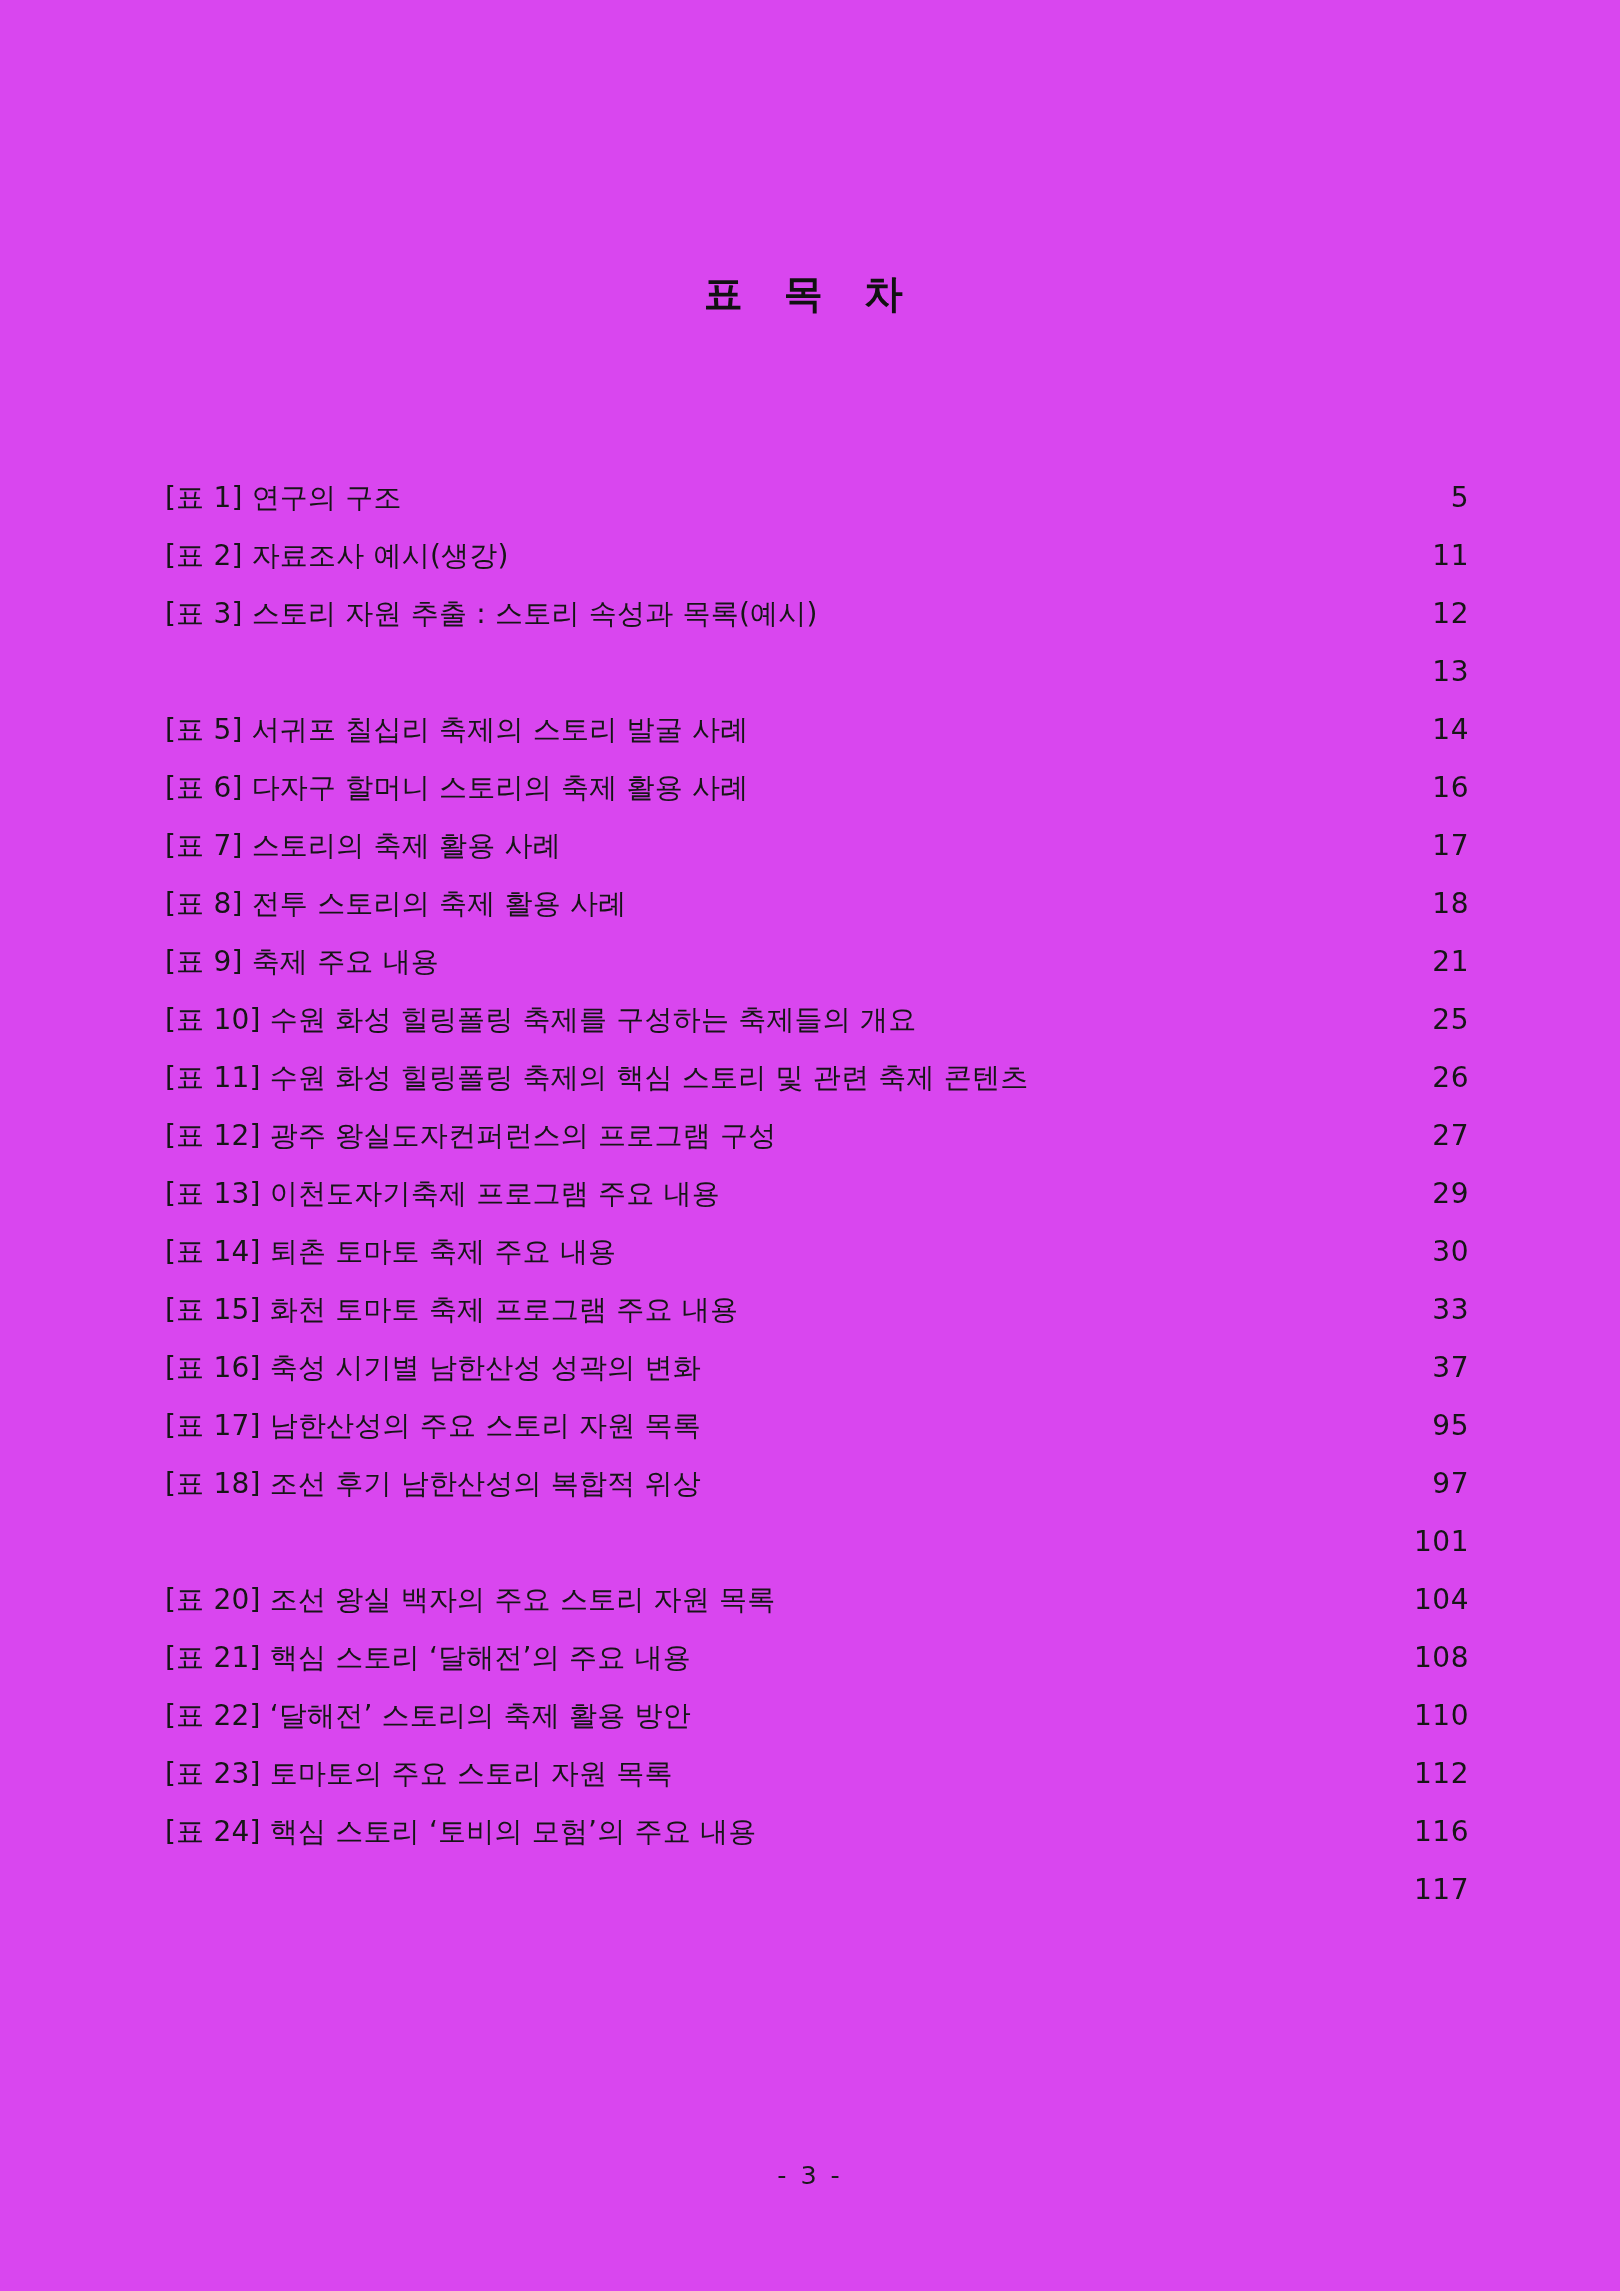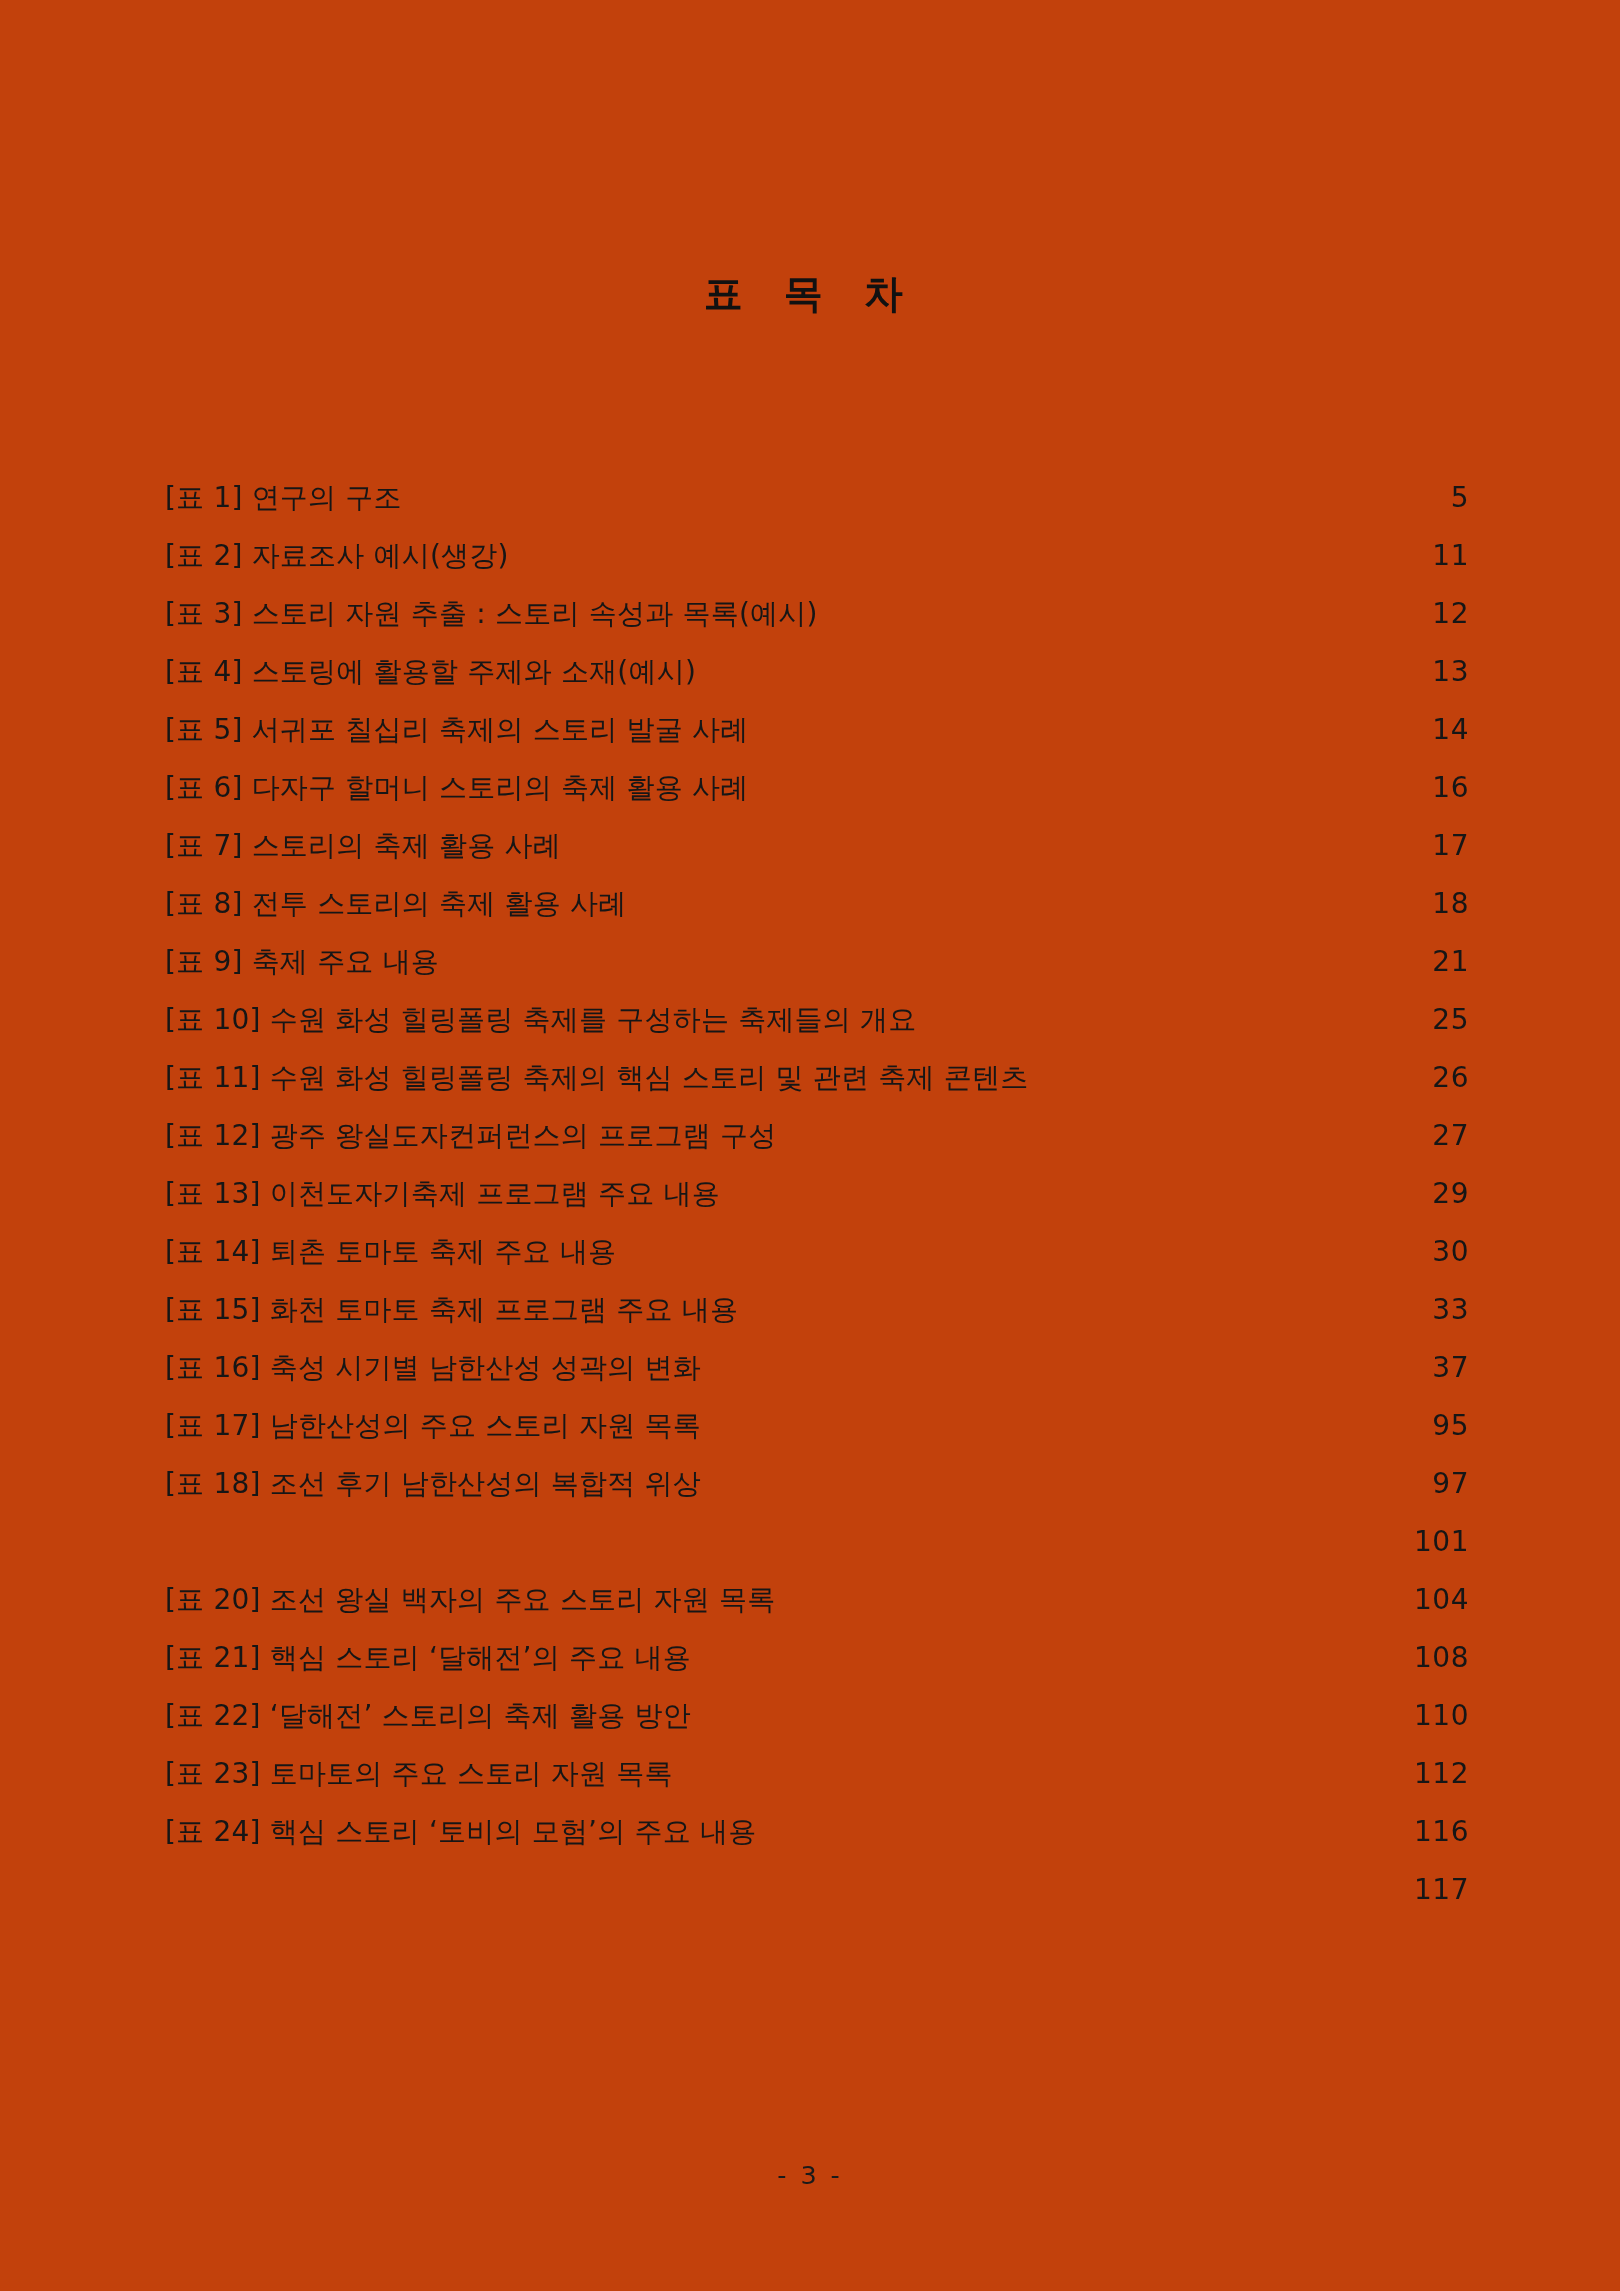--- a/index.html
+++ b/index.html
@@ -4,21 +4,21 @@
 <style>
   html, body {
     margin: 0;
     padding: 0;
     background: #ffffff;
   }
   .page {
     position: relative;
     width: 1620px;
     height: 2292px;
-    background: #c2410c;
+    background: #d946ef;
     font-family: "DejaVu Sans", "Liberation Sans", sans-serif;
     color: #1a1a1a;
     box-sizing: border-box;
     overflow: hidden;
   }
   .doc-title {
     position: absolute;
     top: 267px;
     left: 0;
     width: 100%;
@@ -103,21 +103,20 @@
       <span class="toc-page">11</span>
     </div>
 
     <div class="toc-row">
       <span class="toc-label">[표 3] 스토리 자원 추출 : 스토리 속성과 목록(예시)</span>
       <span class="toc-leader"></span>
       <span class="toc-page">12</span>
     </div>
 
     <div class="toc-row">
-      <span class="toc-label">[표 4] 스토링에 활용할 주제와 소재(예시)</span>
       <span class="toc-leader"></span>
       <span class="toc-page">13</span>
     </div>
 
     <div class="toc-row">
       <span class="toc-label">[표 5] 서귀포 칠십리 축제의 스토리 발굴 사례</span>
       <span class="toc-leader"></span>
       <span class="toc-page">14</span>
     </div>
 

